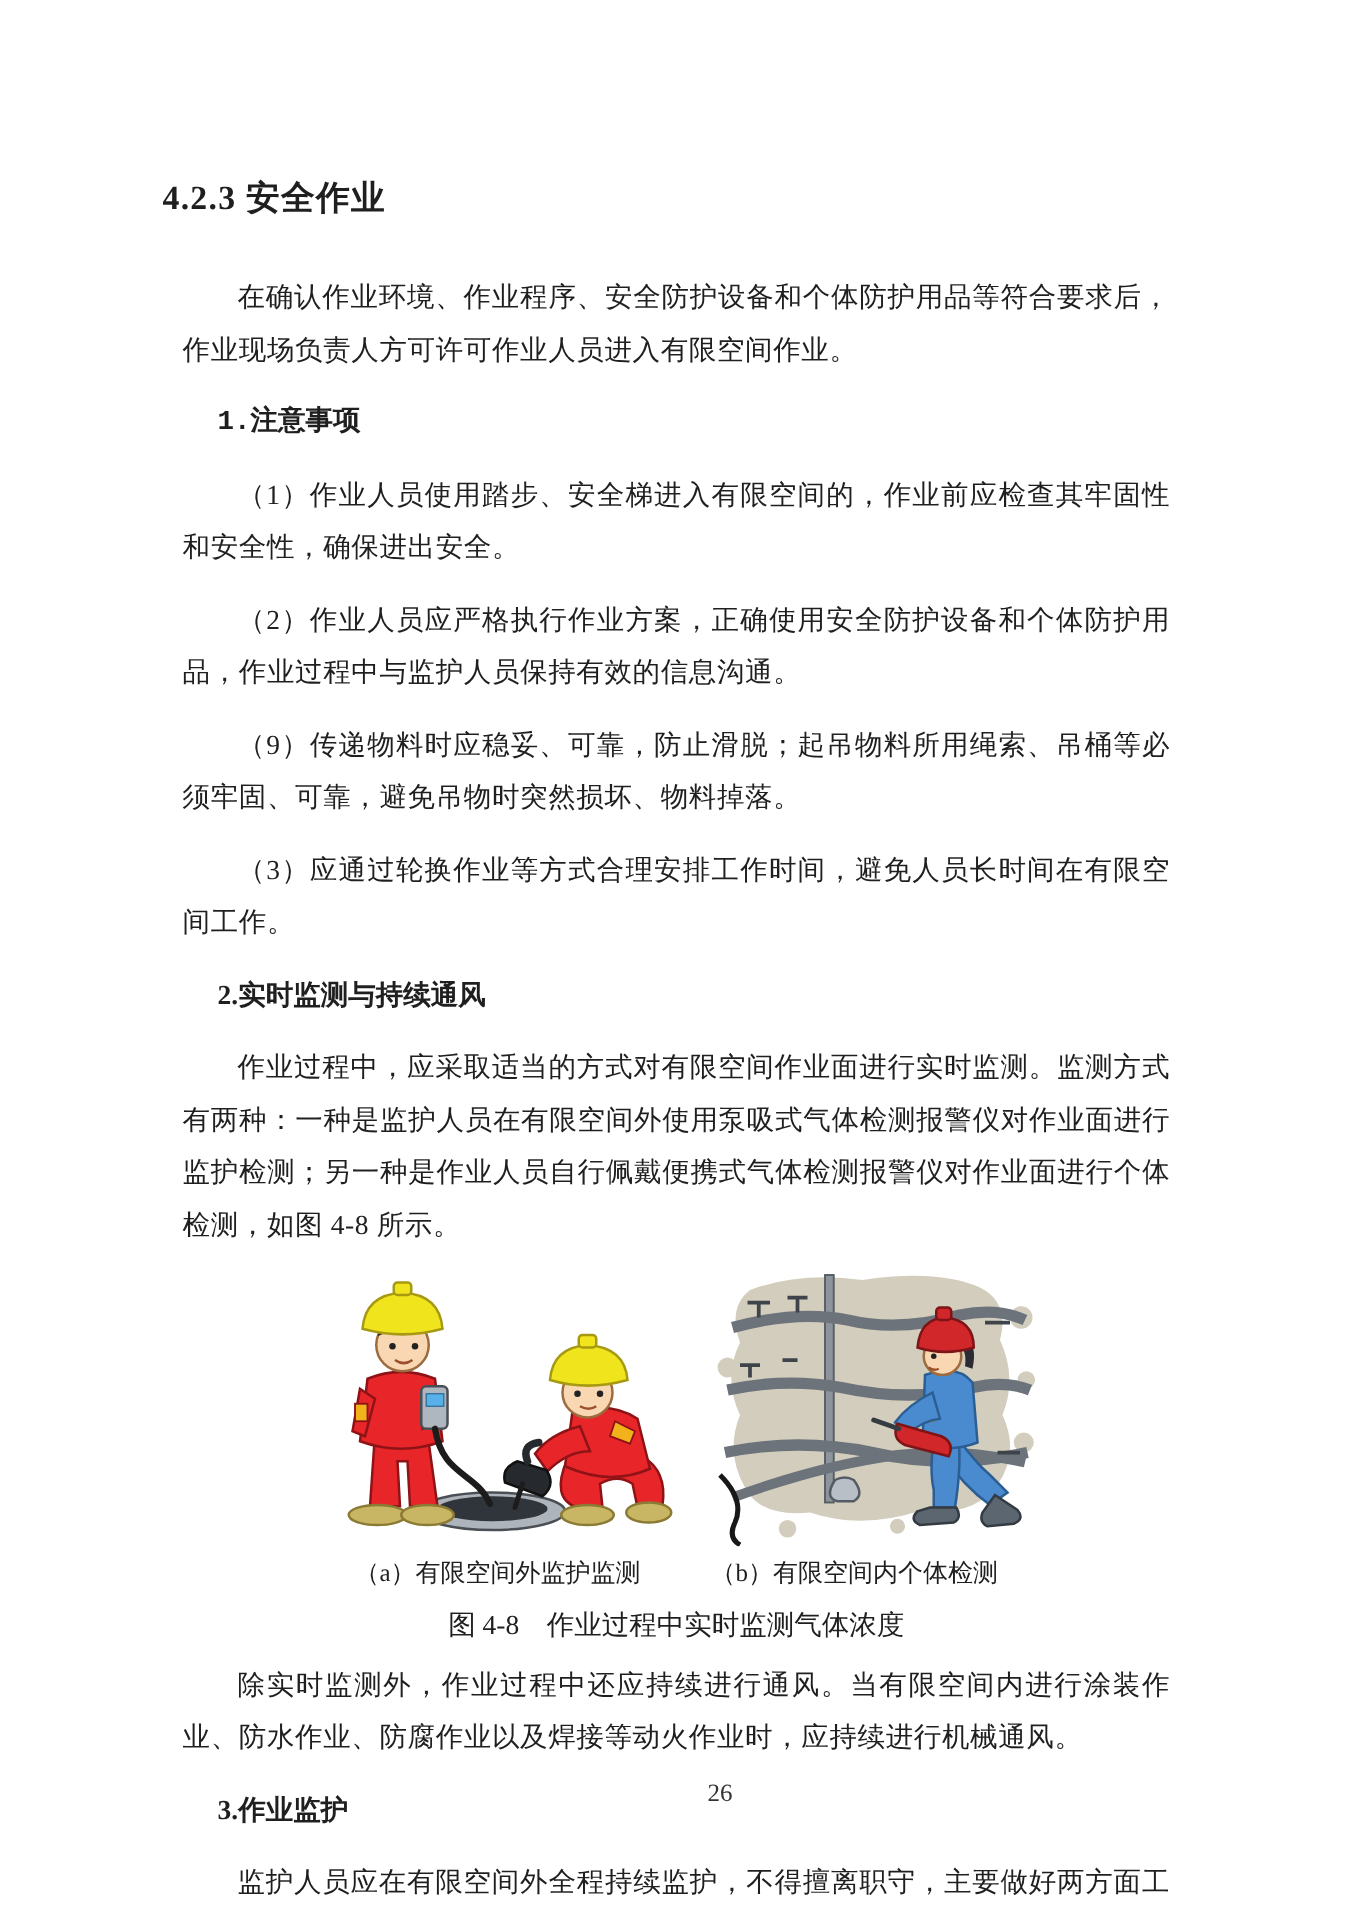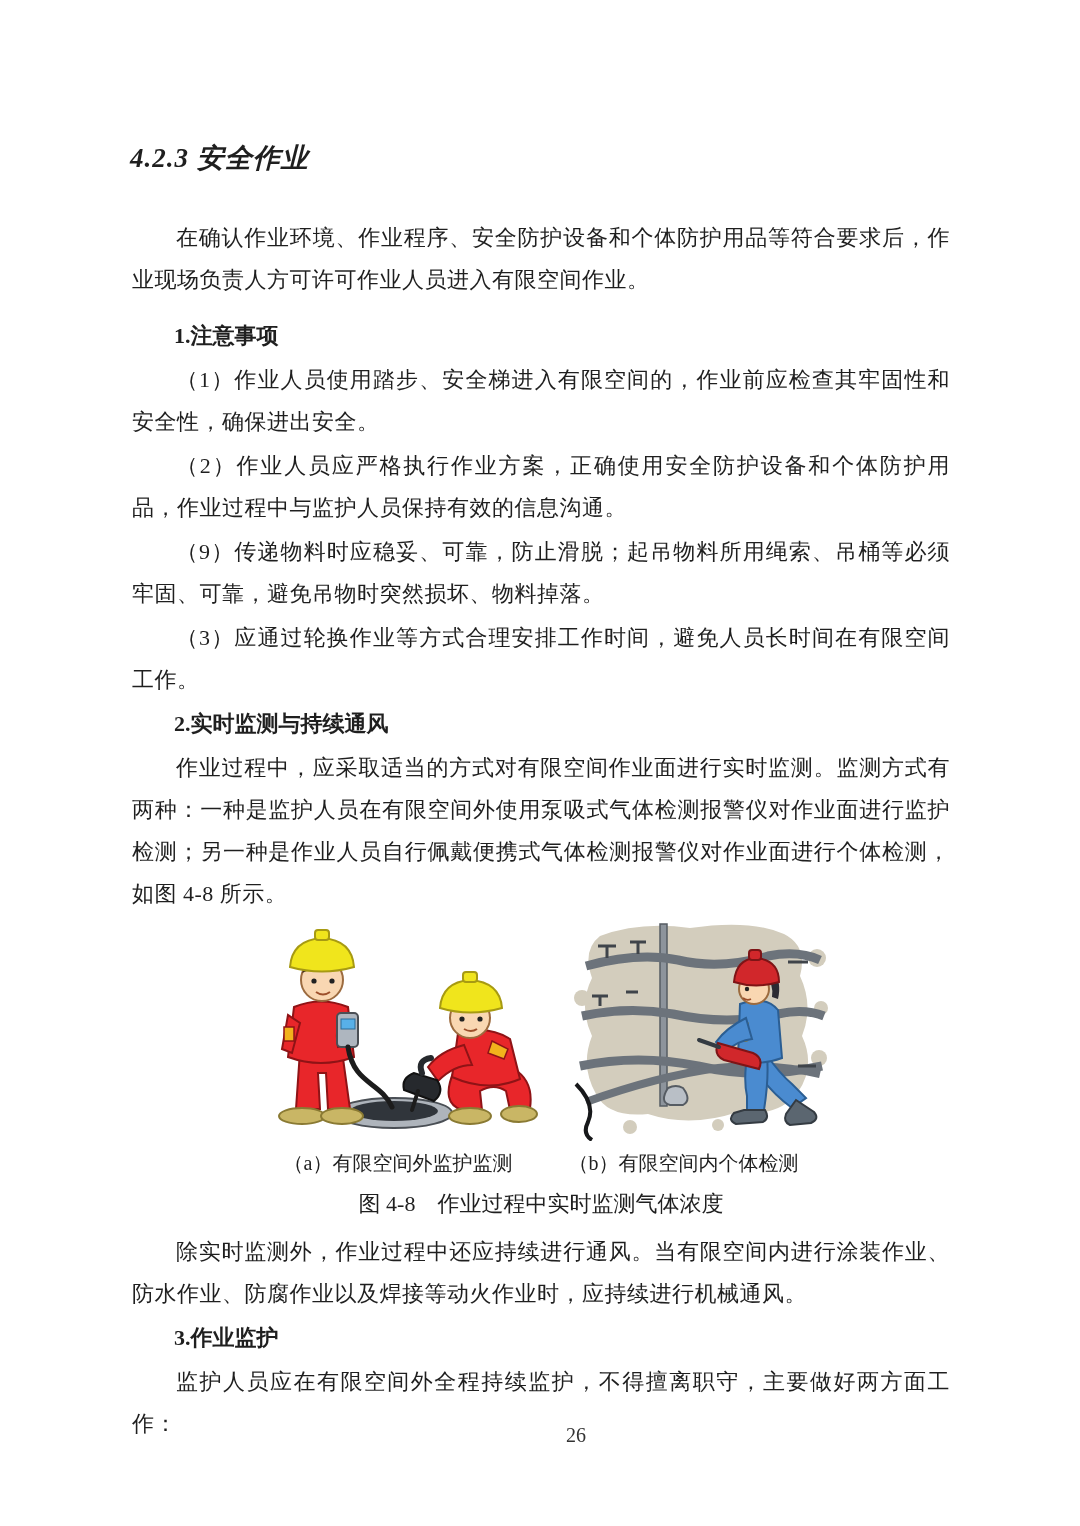--- a/index.html
+++ b/index.html
@@ -18,39 +18,38 @@
   .content {
     position: absolute;
     left: 130px; right: 128px; top: 0;
   }
   .section-heading {
     margin: 141px 0 0 0;
     font-size: 27px;
     line-height: 34px;
     font-weight: bold;
     letter-spacing: 1px;
-    font-style: italic;
   }
   p.body-par {
-    margin: 2px;
+    margin: 16px;
     font-size: 22px;
     line-height: 42px;
     text-align: justify;
     text-indent: 2em;
     letter-spacing: 0.5px;
   }
   p.intro { margin-top: 42px; }
   p.subhead {
     margin: 0;
     font-size: 22px;
     line-height: 42px;
     font-weight: bold;
     text-indent: 2em;
   }
-  p.subhead.first { margin-top: 14px; }
+  p.subhead.first { margin-top: 14px; font-family: Liberation Mono, monospace; }
   .figure-row {
     margin-top: 6px;
     display: flex;
     justify-content: center;
     align-items: flex-end;
     gap: 26px;
     height: 220px;
   }
   .captions-row {
     margin-top: 9px;

